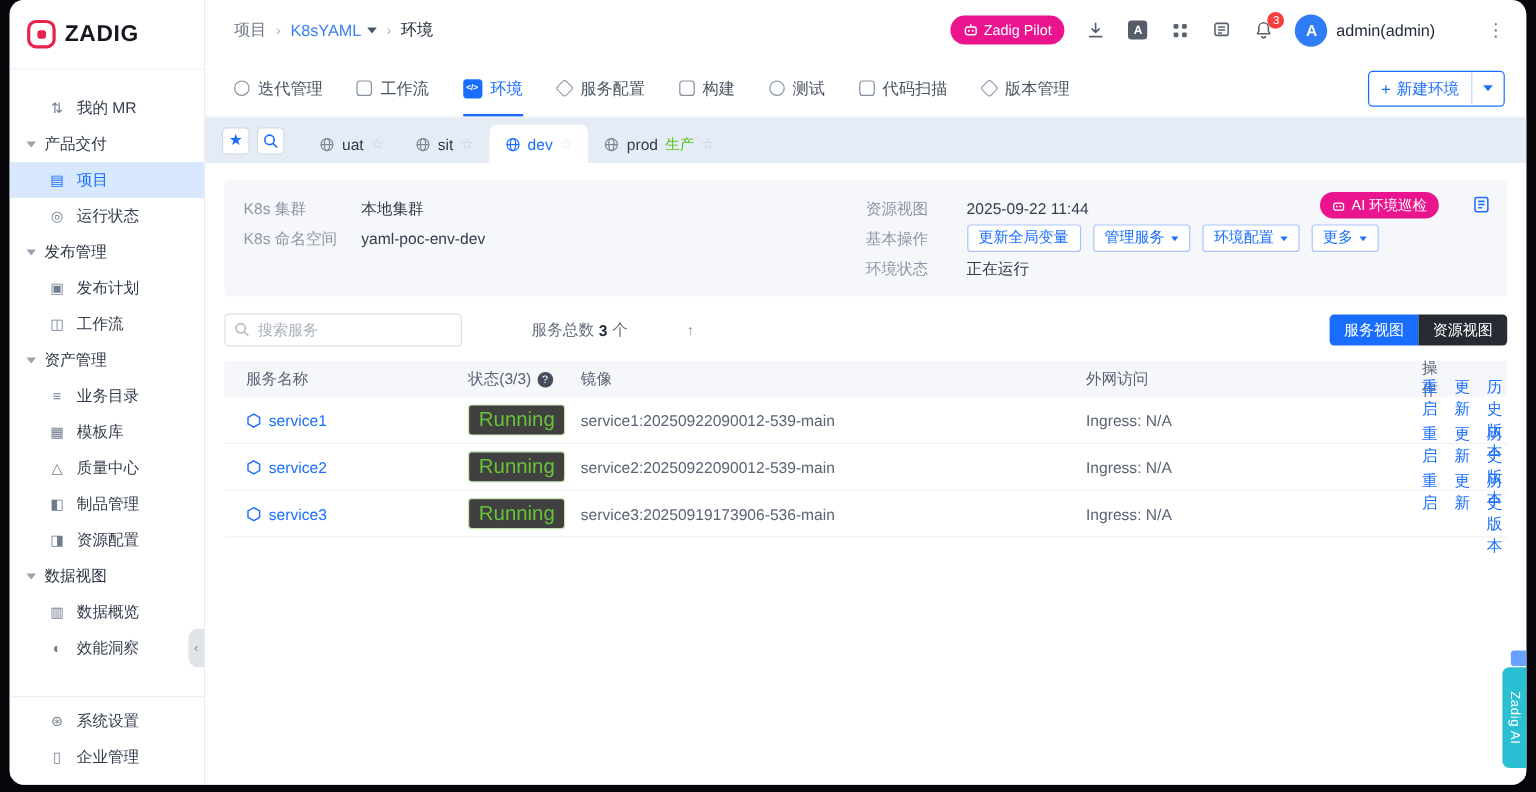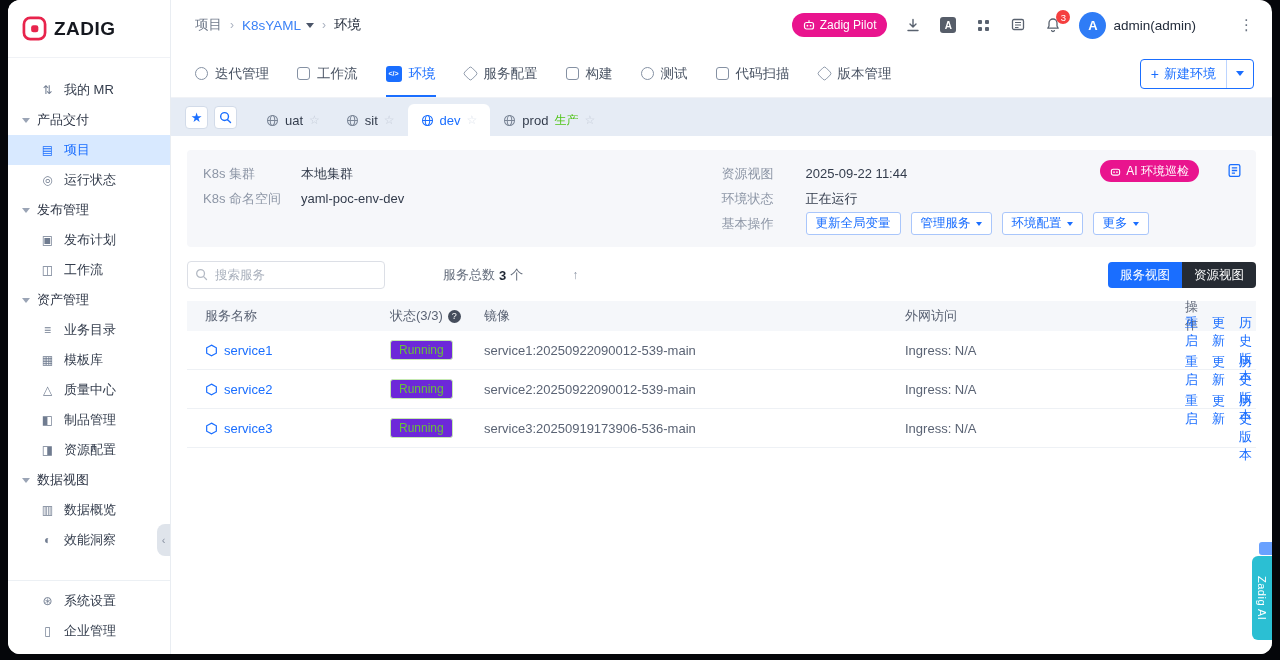--- a/index.html
+++ b/index.html
@@ -134,22 +134,22 @@
   .thead, .trow { display:flex; align-items:center; padding:0 14px 0 18px; }
   .thead { background:#f5f7fa; height:30px; font-size:13px; color:#5a6374; }
   .trow { height:39px; border-bottom:1px solid #eef1f5; font-size:13px; color:#5a6374; background:#fff; }
   .col-name { width:185px; flex:none; display:flex; align-items:center; gap:6px;text-align:center; }
   .col-status { width:94px; flex:none; display:flex; align-items:center; gap:5px; }
   .col-image { width:421px; flex:none; }
   .col-access { width:280px; flex:none; }
   .col-actions { flex:1; display:flex; justify-content:flex-end; gap:14px; }
   .thead .col-actions { padding-right:40px; }
   .svc-link { color:#1a6eff; cursor:pointer; display:flex; align-items:center; gap:6px; }
-  .badge-run { padding:2px 8px; border:1px solid #c5e8b2; background:#6d28d9; color:#67c23a;
-               border-radius:3px; font-size:12px; }
+  .badge-run { padding:2px 8px; border:1px solid #c5e8b2; background:#404040; color:#67c23a;
+               border-radius:3px; font-size:17px; }
   .alink { color:#1a6eff; cursor:pointer; }
   .help-ic { width:13px; height:13px; border-radius:50%; background:#454d5c; color:#fff; font-size:9px;
              display:flex; align-items:center; justify-content:center; cursor:pointer; }
   .help-ic::before { content:"?"; }
 
   
   .ai-accent { position:absolute; right:0; top:542px; width:13px; height:13px; background:#69a1ff;
                border-radius:3px 0 0 3px; }
   .ai-tab { position:absolute; right:0; top:556px; width:20px; height:84px; background:#2bbfd3;
             border-radius:6px 0 0 6px; color:#fff; display:flex; align-items:center; justify-content:center;
@@ -430,43 +430,43 @@
             <span class="plabel">K8s 命名空间</span>
             <span class="pvalue">yaml-poc-env-dev</span>
           </div>
         </div>
         <div class="pcol right">
           <div class="prow">
             <span class="plabel">资源视图</span>
             <span class="pvalue">2025-09-22 11:44</span>
           </div>
           <div class="prow">
-            <span class="plabel">环境状态</span>
-            <span class="pvalue">正在运行</span>
-          </div>
-          <div class="prow">
             <span class="plabel">基本操作</span>
             <span class="ops">
               <span class="opbtn">
                 <span>更新全局变量</span>
               </span>
               <span class="opbtn">
                 <span>管理服务</span>
                 <span class="tri-blue-sm"></span>
               </span>
               <span class="opbtn">
                 <span>环境配置</span>
                 <span class="tri-blue-sm"></span>
               </span>
               <span class="opbtn">
                 <span>更多</span>
                 <span class="tri-blue-sm"></span>
               </span>
             </span>
           </div>
+          <div class="prow">
+            <span class="plabel">环境状态</span>
+            <span class="pvalue">正在运行</span>
+          </div>
         </div>
         <div class="ai-btn">
           <svg width="11" height="11" viewBox="0 0 12 12">
             <rect x="1.5" y="3.5" width="9" height="6.5" rx="2" fill="none" stroke="#fff" stroke-width="1.2"></rect>
             <circle cx="4.4" cy="6.7" r="0.9" fill="#fff"></circle>
               <circle cx="7.6" cy="6.7" r="0.9" fill="#fff"></circle>
           </svg>
           <span>AI 环境巡检</span>
         </div>
         <span class="report-ic">

